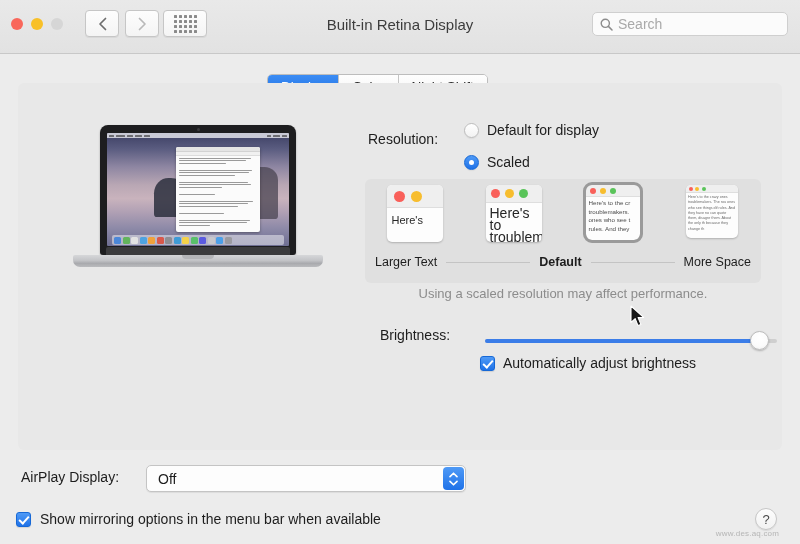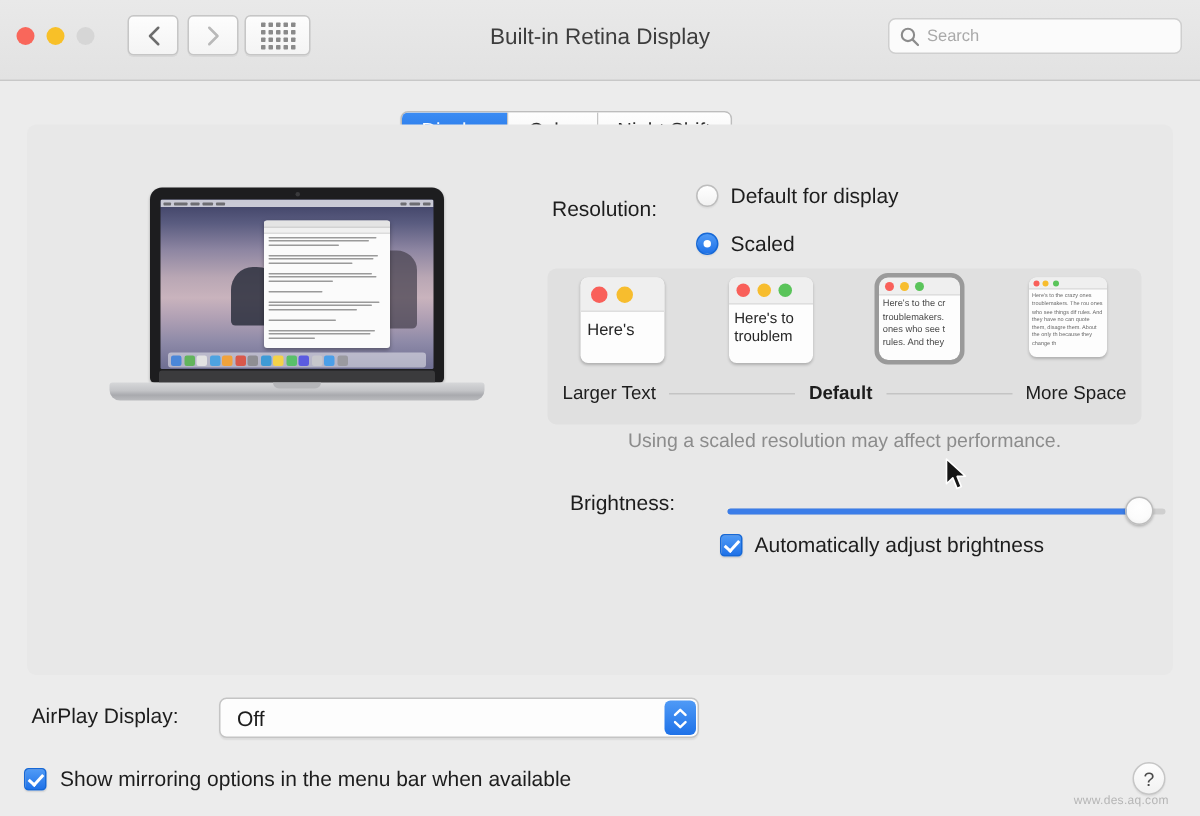--- a/index.html
+++ b/index.html
@@ -61,21 +61,21 @@
   .searchbox {
     position: absolute; right: 12px; top: 12px;
     width: 196px; height: 24px;
     background: #fbfbfb;
     border: 1px solid #cfcfcf;
     border-radius: 5px;
     display: flex; align-items: center;
     padding: 0 7px;
   }
   .searchbox .magnifier { margin-right: 5px; flex: 0 0 auto; }
-  .searchph { font-size: 11px; color: #a9a9a9; }
+  .searchph { font-size: 14px; color: #a9a9a9; }
 
   
   .tabs {
     position: absolute; left: 267px; top: 74px;
     display: flex;
     border: 1px solid #bdbdbd;
     border-radius: 5px;
     overflow: hidden;
     box-shadow: 0 1px 1px rgba(0,0,0,0.07);
     background:#fff;
@@ -461,21 +461,21 @@
           </div>
         </div>
 
         <div class="thumbcell">
           <div class="thumb" style="width:56px;height:57px;">
             <div class="tbar" style="height:18px;gap:5px;padding:0 5px;">
               <i style="width:9px;height:9px;background:#f9605a"></i>
               <i style="width:9px;height:9px;background:#f7bd2e"></i>
               <i style="width:9px;height:9px;background:#5ac45a"></i>
             </div>
-            <div class="tbody" style="font-size:10px;padding:4px 3px 0 4px;line-height:12px;">Here's to troublem</div>
+            <div class="tbody" style="font-size:14px;padding:4px 3px 0 4px;line-height:12px;">Here's to troublem</div>
           </div>
         </div>
 
 
         <div class="thumbcell">
           <div class="thumb hover" style="width:54px;height:55px;">
             <div class="tbar" style="height:12px;gap:4px;padding:0 4px;">
               <i style="width:6px;height:6px;background:#f9605a"></i>
               <i style="width:6px;height:6px;background:#f7bd2e"></i>
               <i style="width:6px;height:6px;background:#5ac45a"></i>

